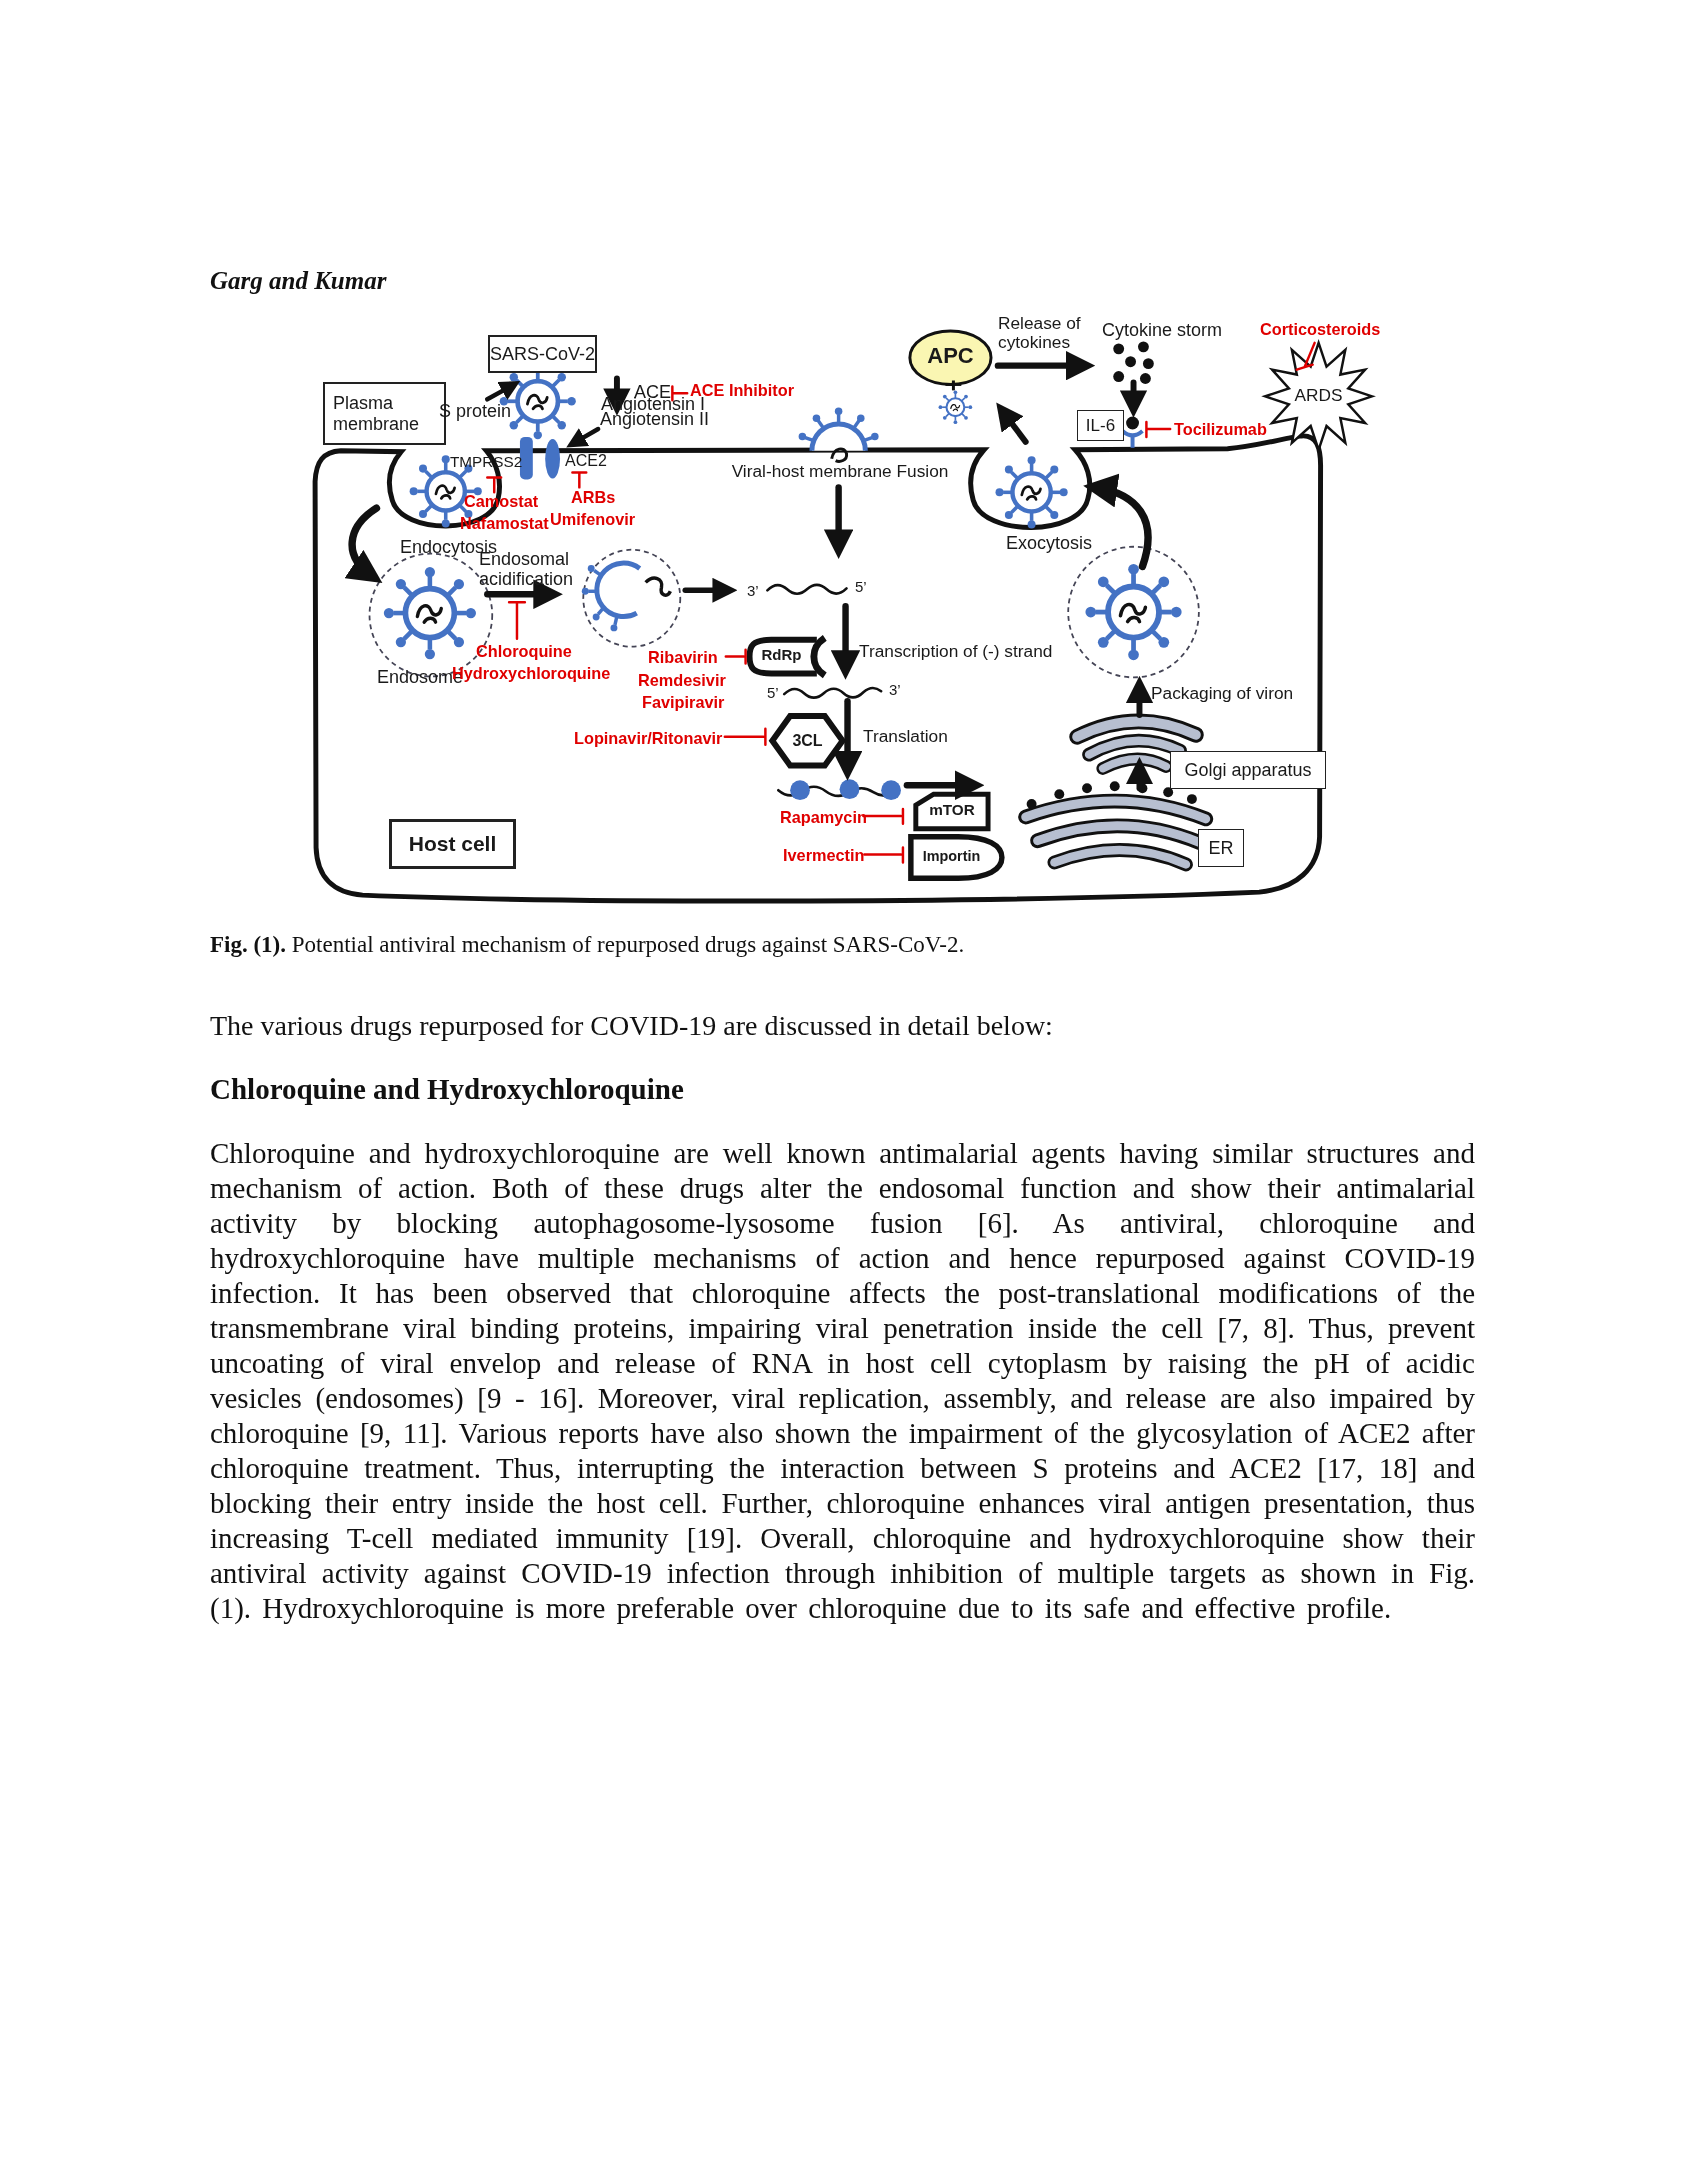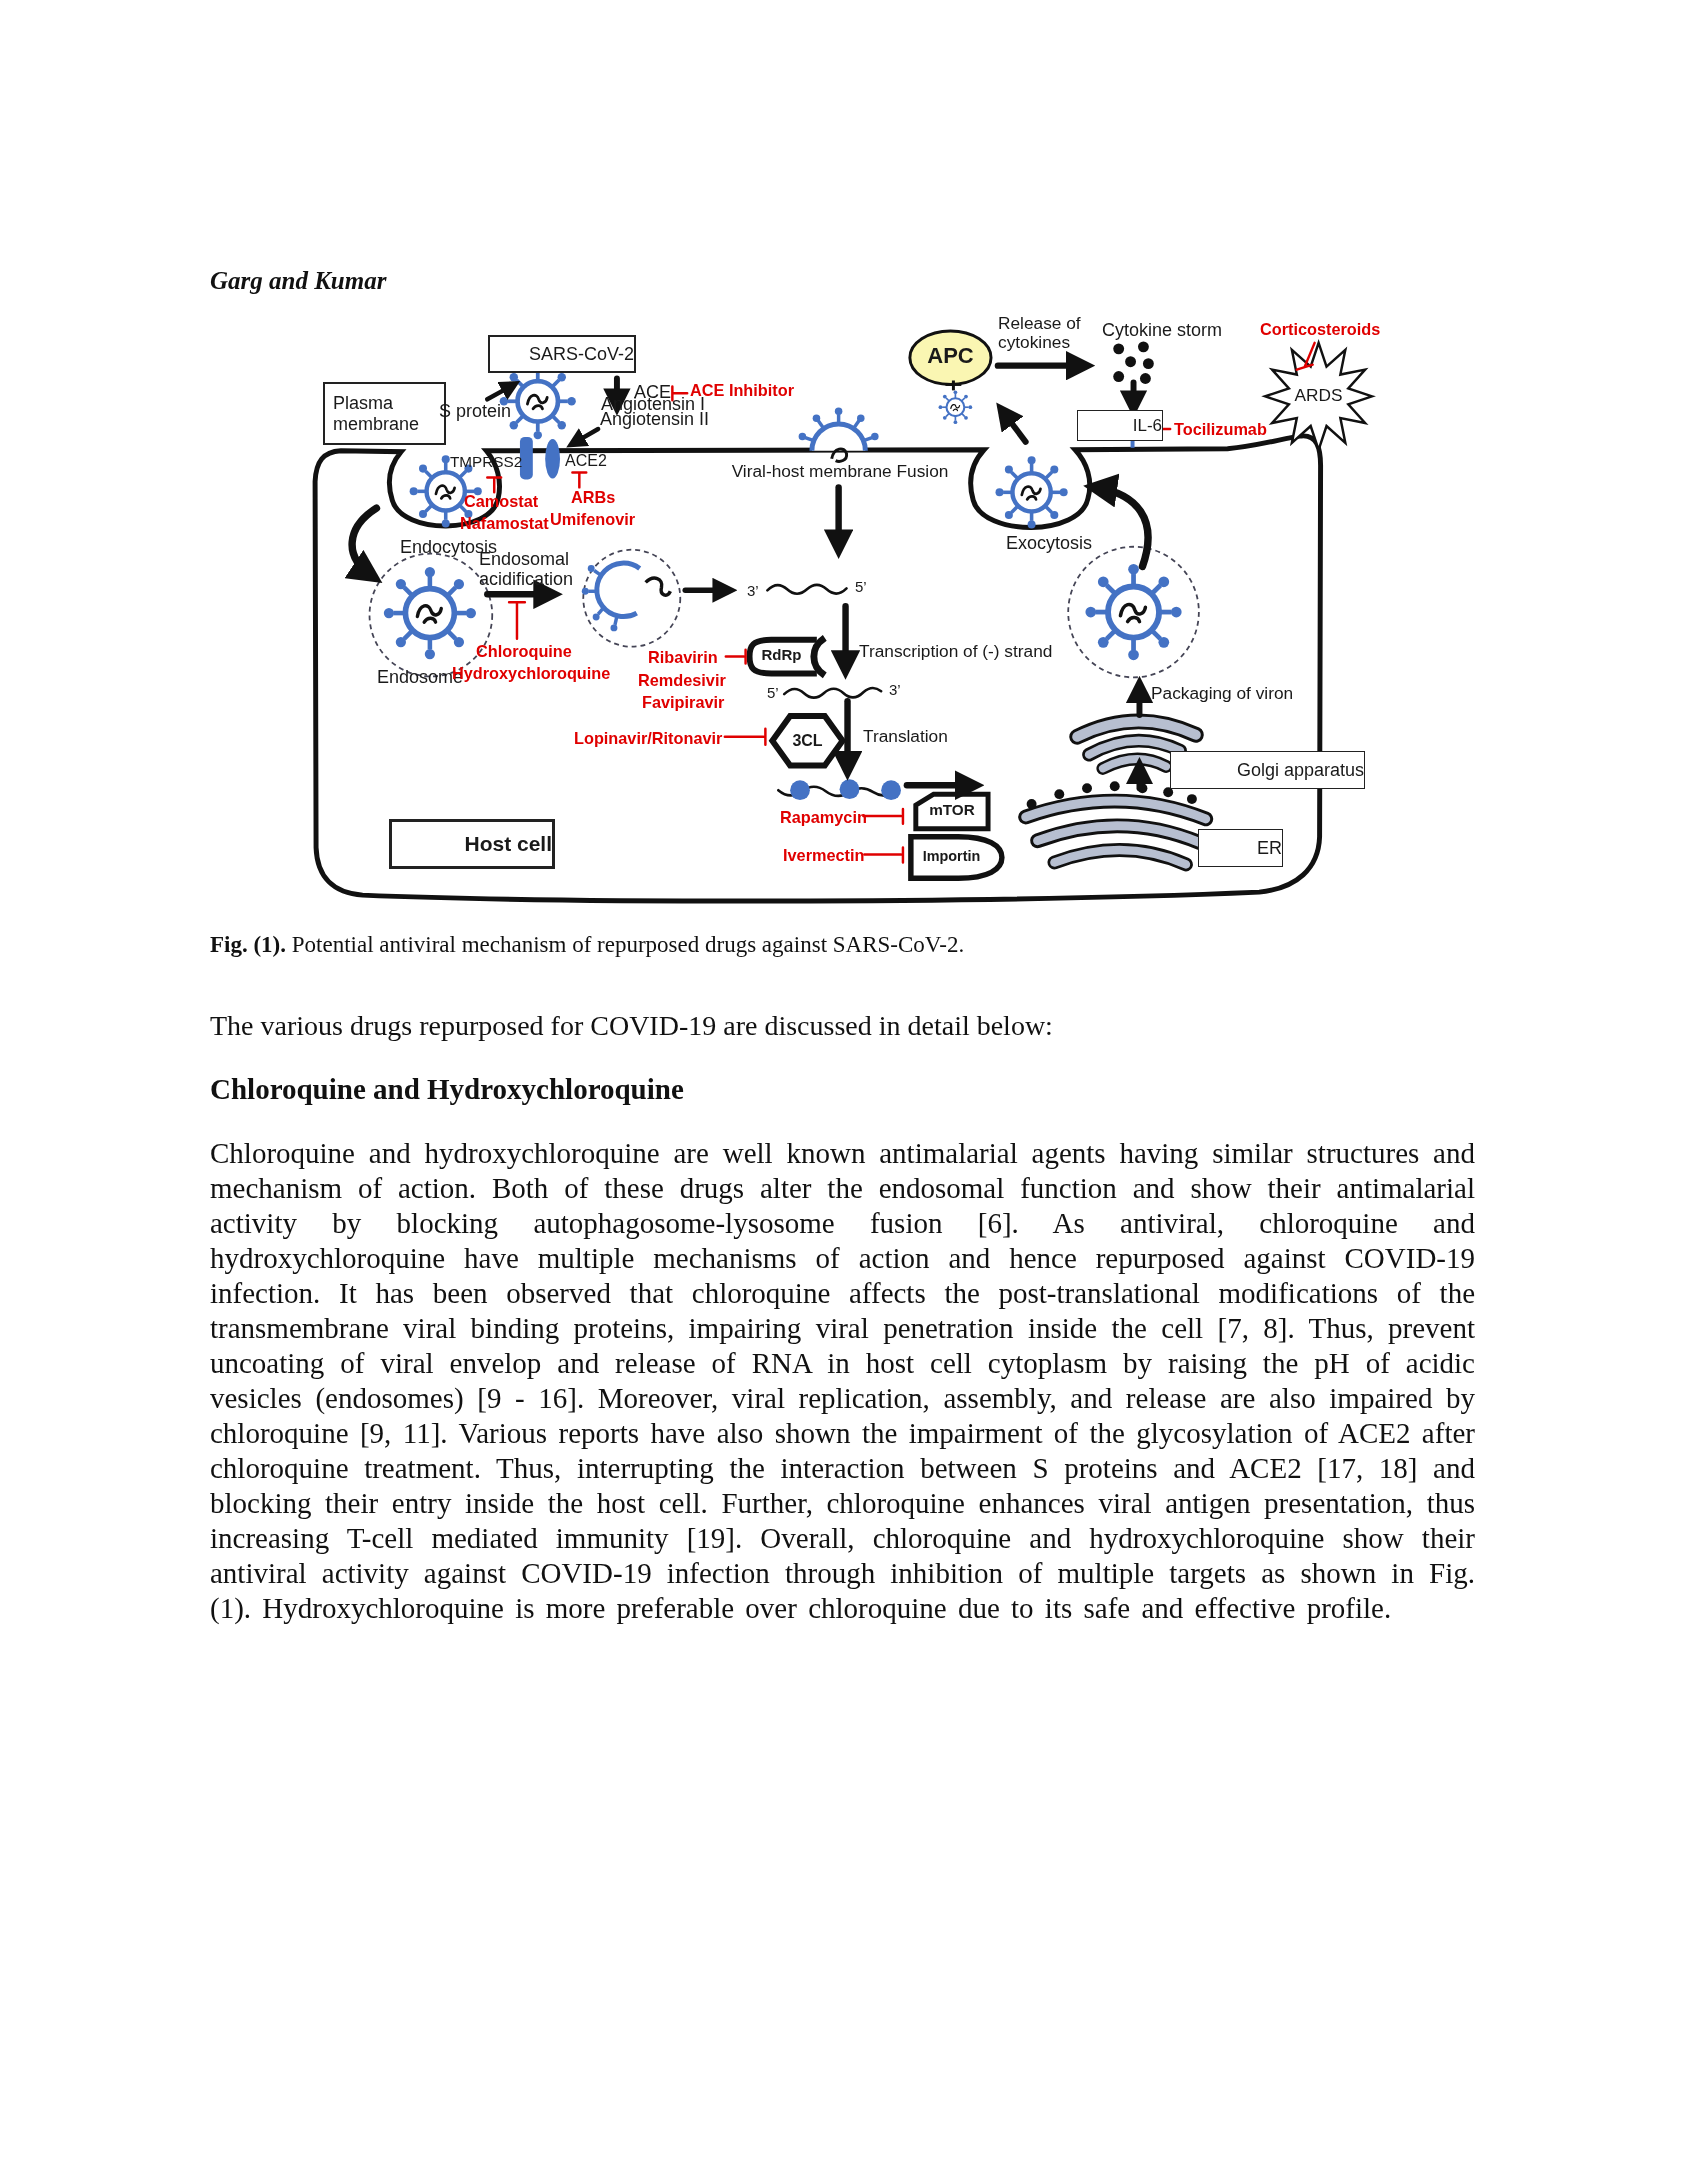--- a/index.html
+++ b/index.html
@@ -14,21 +14,21 @@
   
   #fig{position:absolute;left:228px;top:297px;width:1148px;height:644px;}
   #fig svg{position:absolute;left:0;top:0;}
   .lbl{position:absolute;font-family:"Liberation Sans",sans-serif;font-size:18px;color:#1a1a1a;
        white-space:nowrap;line-height:1.12;}
   .sm{font-size:15.3px;}
   .xs{font-size:15px;}
   .c{text-align:center;}
   .wrap{white-space:normal;}
   .red{color:#e00000;font-weight:600;font-size:16.3px;}
-  .boxed{border:2px solid #222;background:#fff;display:flex;align-items:center;justify-content:flex-end;padding-left:39px;}
+  .boxed{border:2px solid #222;background:#fff;display:flex;align-items:center;justify-content:center;}
   .bold{font-weight:bold;}
   
   .caption{position:absolute;left:210px;top:932px;width:1267px;font-size:23px;}
   .intro{position:absolute;left:210px;top:1010px;width:1265px;font-size:28px;}
   .heading{position:absolute;left:210px;top:1073px;width:1265px;font-size:29px;font-weight:bold;}
   .para{position:absolute;left:210px;top:1136px;width:1265px;font-size:29px;line-height:35px;
         text-align:justify;word-spacing:4px;}
 </style>
 </head>
 <body>

